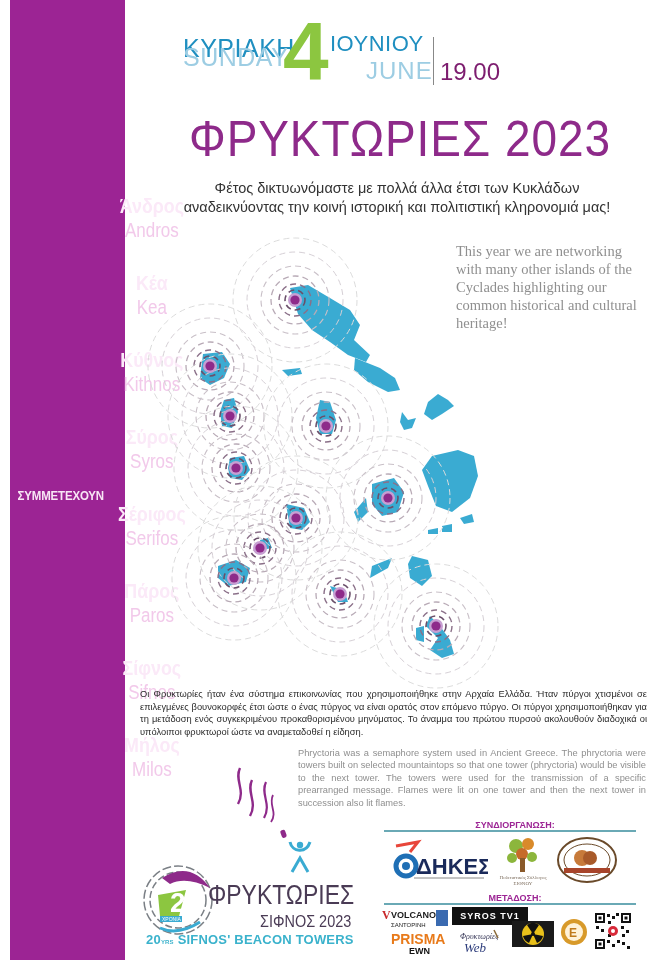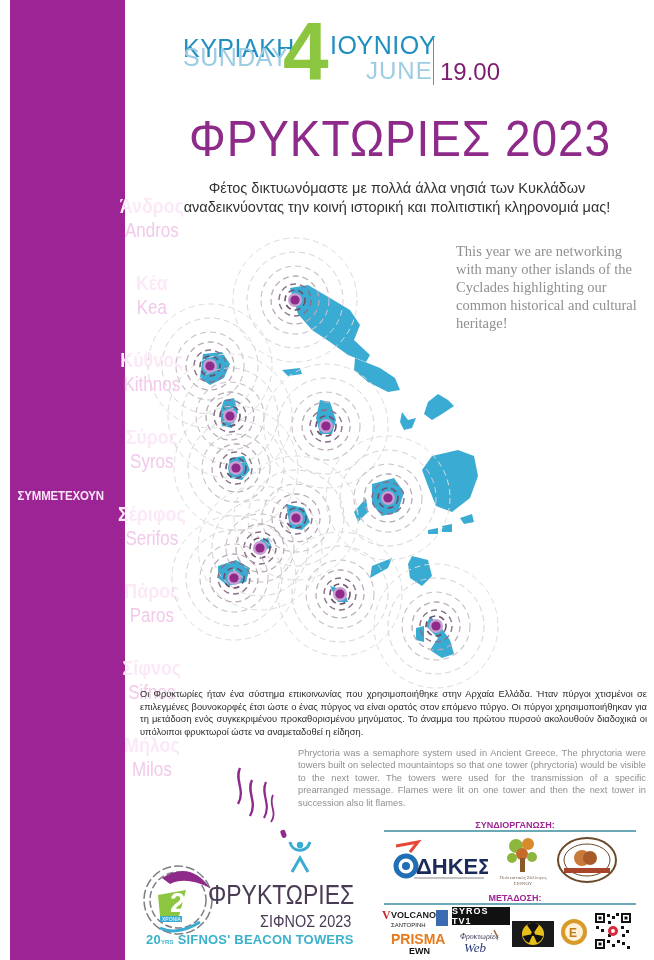--- a/index.html
+++ b/index.html
@@ -22,21 +22,21 @@
   .island-list { margin-top: 14px; }
   .island-gr { font-family: "Liberation Sans", sans-serif; font-weight: bold; font-size: 21px; line-height: 25px; color: #fbe9f8; transform: scaleX(0.85); }
   .island-en { font-family: "Liberation Sans", sans-serif; font-size: 20px; line-height: 24px; color: #f2c9ea; transform: scaleX(0.85); }
   .island-gr.small, .island-en.small { font-size: 17.5px; }
 
   
   .date-block { position: absolute; left: 183px; top: 18px; width: 300px; height: 80px; }
   .kyriaki { position: absolute; left: 0; top: 0; font-family: "Liberation Sans", sans-serif; font-size: 25px; color: #1f8fc0; letter-spacing: 0.5px; margin-top: 16px; }
   .sunday { position: absolute; left: 0; top: 25px; font-family: "Liberation Sans", sans-serif; font-size: 25px; color: #9dcde3; letter-spacing: 0.5px; }
   .big-four { position: absolute; left: 100px; top: -12px; font-family: "Liberation Sans", sans-serif; font-weight: bold; font-size: 82px; color: #8cc640; line-height: 90px; }
-  .iouniou { position: absolute; left: 147px; top: 13px; font-family: "Liberation Sans", sans-serif; font-size: 25px; color: #1f8fc0; letter-spacing: 0.5px; }
+  .iouniou { position: absolute; left: 147px; top: 13px; font-family: "Liberation Sans", sans-serif; font-size: 22px; color: #1f8fc0; letter-spacing: 0.5px; }
   .june { position: absolute; left: 183px; top: 39px; font-family: "Liberation Sans", sans-serif; font-size: 24px; color: #9dcde3; letter-spacing: 1px; }
   .date-divider { position: absolute; left: 250px; top: 19px; width: 1px; height: 48px; background: #888; }
   .time { position: absolute; left: 257px; top: 40px; font-family: "Liberation Sans", sans-serif; font-size: 24px; color: #7d1d6f; }
 
   .main-title {
     position: absolute; left: 150px; top: 110px; width: 500px; text-align: center;
     font-family: "Liberation Sans", sans-serif; font-size: 50px; color: #8e2a8a; letter-spacing: 1px;
     transform: scaleX(0.92);
   }
   .intro-gr {
@@ -118,21 +118,21 @@
   <div class="big-four">4</div>
   <div class="iouniou">ΙΟΥΝΙΟΥ</div>
   <div class="june">JUNE</div>
   <div class="date-divider"></div>
   <div class="time">19.00</div>
 </div>
 
 <div class="main-title">ΦΡΥΚΤΩΡΙΕΣ 2023</div>
 
 <div class="intro-gr">
-  <div>Φέτος δικτυωνόμαστε με πολλά άλλα νησιά των Κυκλάδων</div>
+  <div>Φέτος δικτυωνόμαστε με πολλά άλλα έτσι των Κυκλάδων</div>
   <div>αναδεικνύοντας την κοινή ιστορική και πολιτιστική κληρονομιά μας!</div>
 </div>
 <div class="intro-en">This year we are networking with many other islands of the Cyclades highlighting our common historical and cultural heritage!</div>
 
 <svg class="map" viewBox="0 0 360 460" xmlns="http://www.w3.org/2000/svg">
   <defs>
     <g id="rings" fill="none" stroke-dasharray="6 4">
       <circle r="62" stroke="#dcdcdc" stroke-width="1"></circle>
       <circle r="48" stroke="#d6d0d6" stroke-width="1"></circle>
       <circle r="34" stroke="#c9c0c8" stroke-width="1.1"></circle>
@@ -293,21 +293,21 @@
 <div class="section-line" style="left:384px; top:903px; width:252px;"></div>
 
 <div class="sponsor" style="left:382px; top:907px; width:68px; height:22px;">
   <svg width="68" height="22" viewBox="0 0 68 22">
     <text x="0" y="12" font-family="Liberation Serif, serif" font-size="12" font-weight="bold" fill="#c8282a">V</text>
     <text x="9" y="11" font-family="Liberation Sans, sans-serif" font-size="9" font-weight="bold" fill="#1a1a1a">VOLCANO</text>
     <text x="9" y="20" font-family="Liberation Sans, sans-serif" font-size="6" fill="#1a1a1a">ΣΑΝΤΟΡΙΝΗ</text>
     <rect x="54" y="3" width="12" height="16" fill="#3a6ab0"></rect>
   </svg>
 </div>
-<div class="sponsor" style="left:452px; top:907px; width:58px; height:18px; background:#111;">
+<div class="sponsor" style="left:452px; top:907px; width:76px; height:18px; background:#111;">
   <span style="font-family:'Liberation Sans',sans-serif; font-size:9px; color:#fff; font-weight:bold; letter-spacing:1px;">SYROS TV1</span>
 </div>
 <div class="sponsor" style="left:387px; top:930px; width:58px; height:26px;">
   <svg width="58" height="26" viewBox="0 0 58 26">
     <text x="4" y="14" font-family="Liberation Sans, sans-serif" font-size="14" font-weight="bold" fill="#e87a1a">PRISMA</text>
     <text x="22" y="24" font-family="Liberation Sans, sans-serif" font-size="9" font-weight="bold" fill="#111">EWN</text>
   </svg>
 </div>
 <div class="sponsor" style="left:456px; top:928px; width:50px; height:28px;">
   <svg width="50" height="28" viewBox="0 0 50 28">

